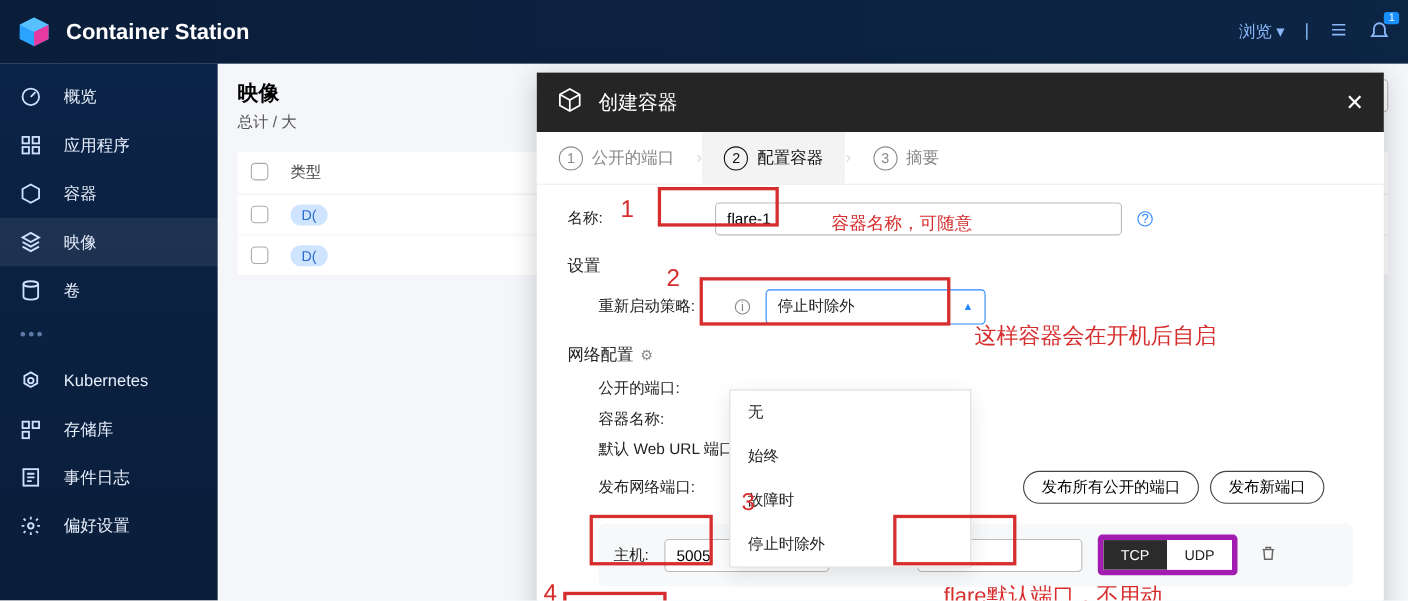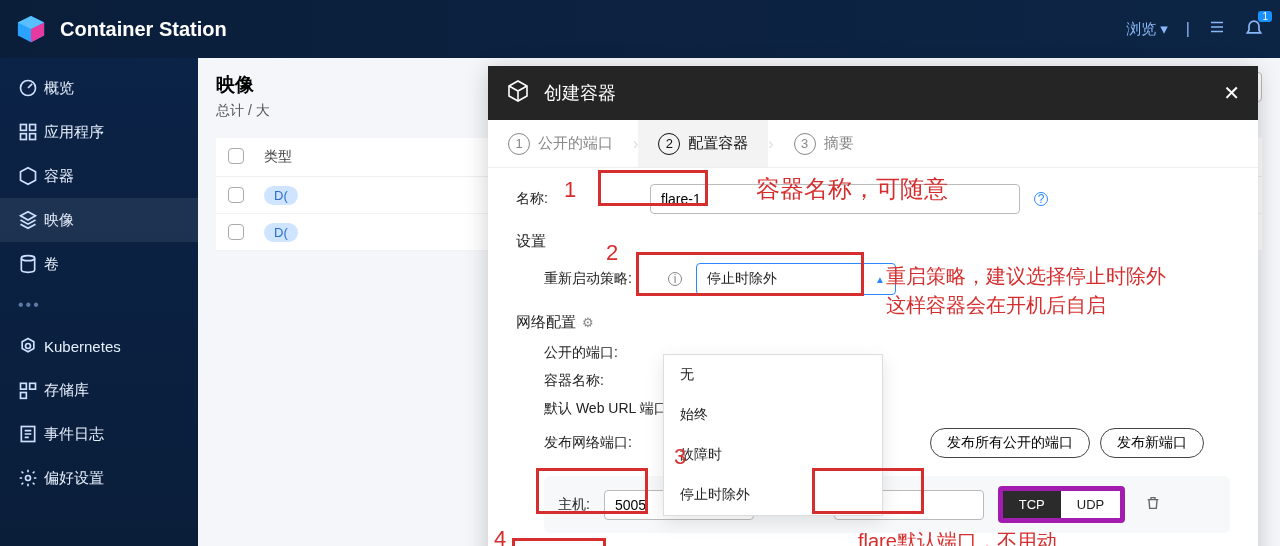--- a/index.html
+++ b/index.html
@@ -8,21 +8,21 @@
     .topbar { height: 58px; background: linear-gradient(90deg,#0a1e3a,#0d2545); color: #fff; display: flex; align-items: center; padding: 0 16px; gap: 14px; }
     .logo { width: 30px; height: 30px; }
     .app-title { font-size: 20px; font-weight: 600; }
     .topbar-right { margin-left: auto; display: flex; align-items: center; gap: 18px; }
     .browse-btn { color: #8ab7f7; font-size: 15px; display: flex; align-items: center; gap: 4px; }
     .top-icon { color: #8ab7f7; position: relative; }
     .badge { position: absolute; top:-6px; right:-8px; background:#1890ff; color:#fff; font-size:10px; border-radius:3px; padding:0 4px; }
 
     .main { display: flex; height: calc(100% - 58px); }
     .sidebar { width: 198px; background: linear-gradient(#0b2347,#0a1e3a); color: #e6eefb; padding-top: 8px; }
-    .side-item { display:flex; align-items:center; gap:6px; padding:12px 18px; font-size:15px; cursor:pointer; }
+    .side-item { display:flex; align-items:center; gap:20px; padding:12px 18px; font-size:15px; cursor:pointer; }
     .side-item.active { background: rgba(255,255,255,.08); }
     .side-icon { width:20px; height:20px; display:inline-flex; color:#cfe1ff; }
     .side-dots { padding: 10px 18px; color:#5c7aa5; letter-spacing:2px; }
 
     .content { flex:1; background:#f4f6f9; position:relative; padding: 14px 18px; }
     .page-head { display:flex; align-items:center; gap:20px; }
     .page-title { font-size:19px; font-weight:600; }
     .summary { color:#555; font-size:14px; margin-top:4px; }
     .toolbar { position:absolute; top:14px; right:18px; display:flex; gap:10px; align-items:center;}
     .pill-btn { border:1px solid #bbb; background:#fff; border-radius:16px; padding:4px 22px; font-size:14px; }
@@ -334,25 +334,24 @@
         <div class="dd-list">
           <div class="dd-item">无</div>
           <div class="dd-item">始终</div>
           <div class="dd-item">故障时</div>
           <div class="dd-item">停止时除外</div>
         </div>
 
         
         <div class="ann" style="left:110px; top:2px; width:110px; height:36px;"></div>
         <div class="ann-txt" style="left:76px; top:9px;">1</div>
-        <div class="ann-txt" style="left:268px; top:5px; font-size:24px;">容器名称，可随意</div>
+        <div class="ann-txt" style="left:268px; top:25px; font-size:16px;">容器名称，可随意</div>
 
         <div class="ann" style="left:148px; top:84px; width:228px; height:44px;"></div>
         <div class="ann-txt" style="left:118px; top:72px;">2</div>
-        <div class="ann-txt" style="left:398px; top:95px; font-size:20px;">重启策略，建议选择停止时除外</div>
         <div class="ann-txt" style="left:398px; top:124px; font-size:20px;">这样容器会在开机后自启</div>
 
         <div class="ann" style="left:48px; top:300px; width:112px; height:46px;"></div>
         <div class="ann" style="left:324px; top:300px; width:112px; height:46px;"></div>
         <div class="ann-txt" style="left:186px; top:276px;">3</div>
         <div class="ann-txt" style="left:370px; top:360px; font-size:20px;">flare默认端口，不用动</div>
 
         <div class="ann" style="left:24px; top:370px; width:94px; height:34px;"></div>
         <div class="ann-txt" style="left:6px; top:358px;">4</div>
 

